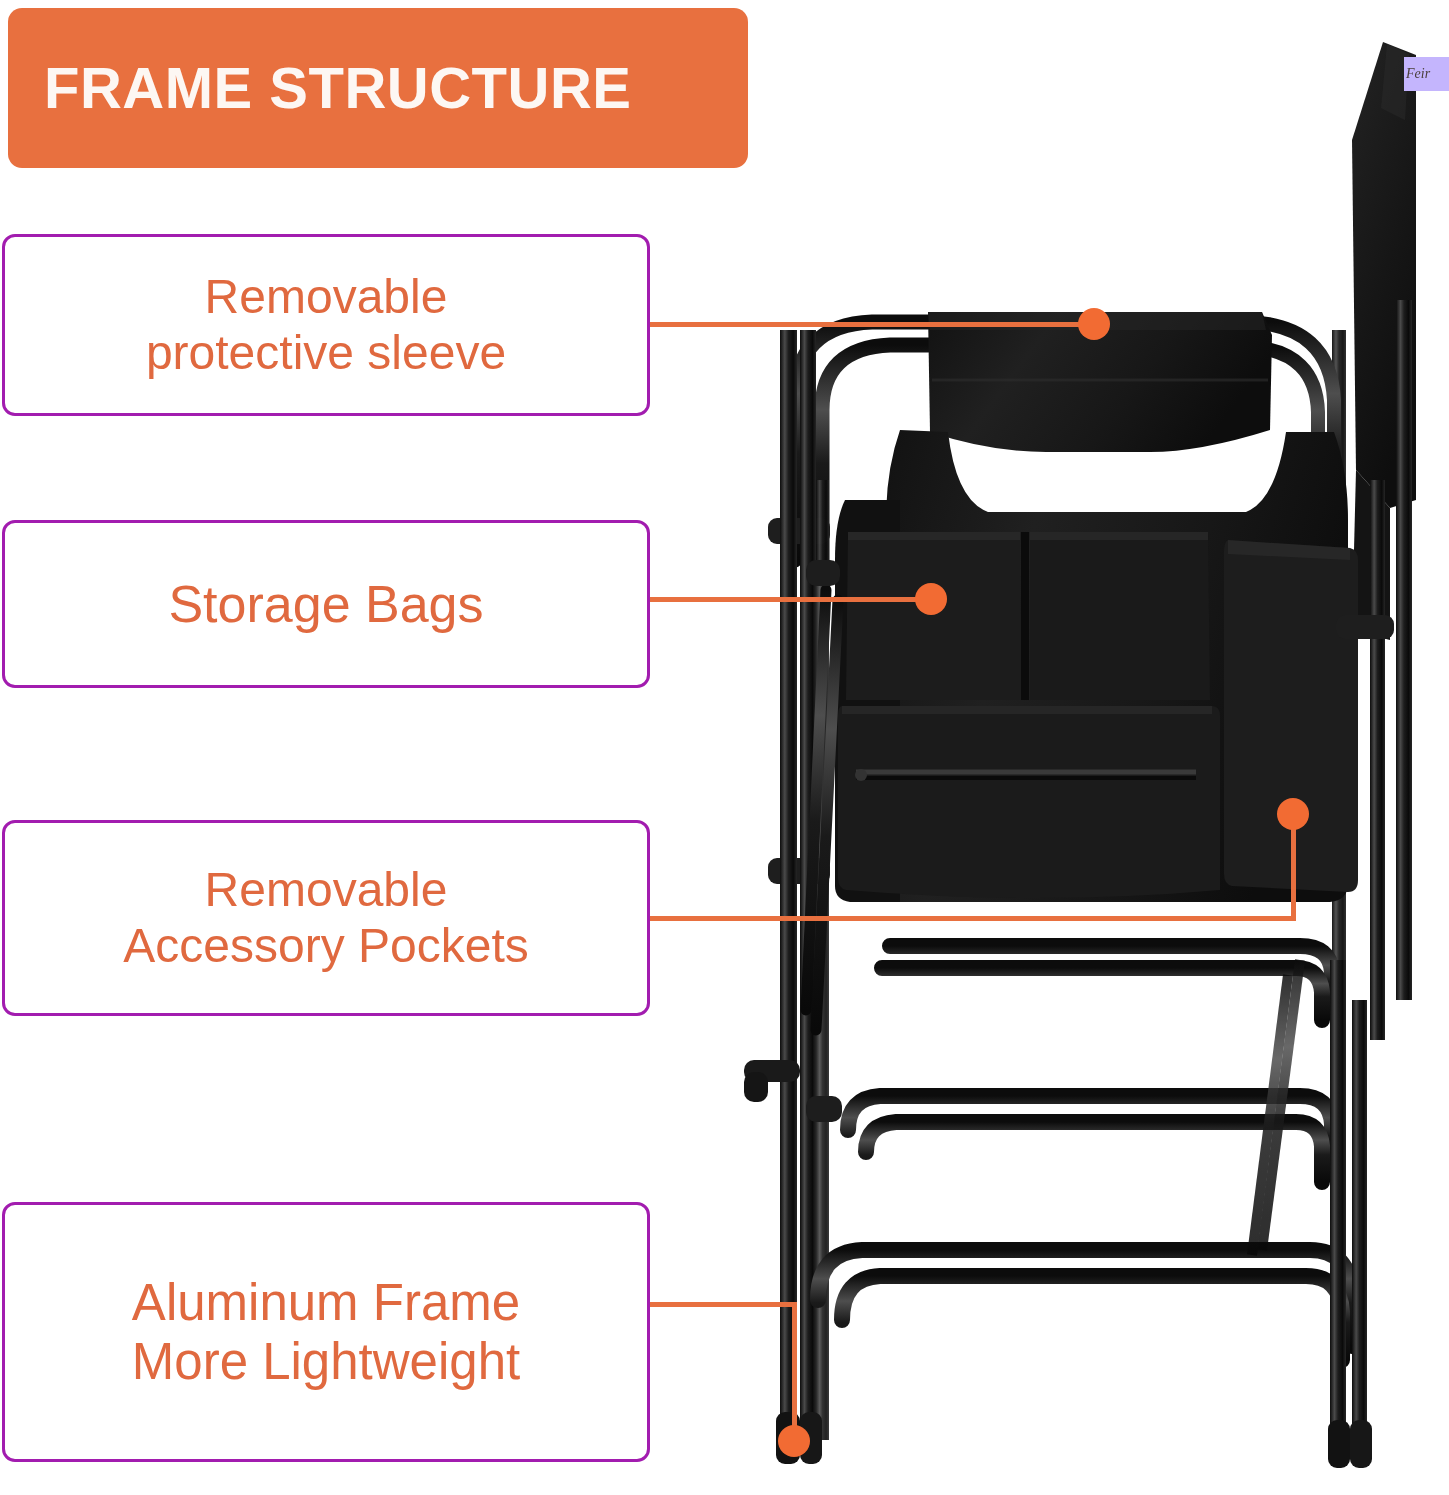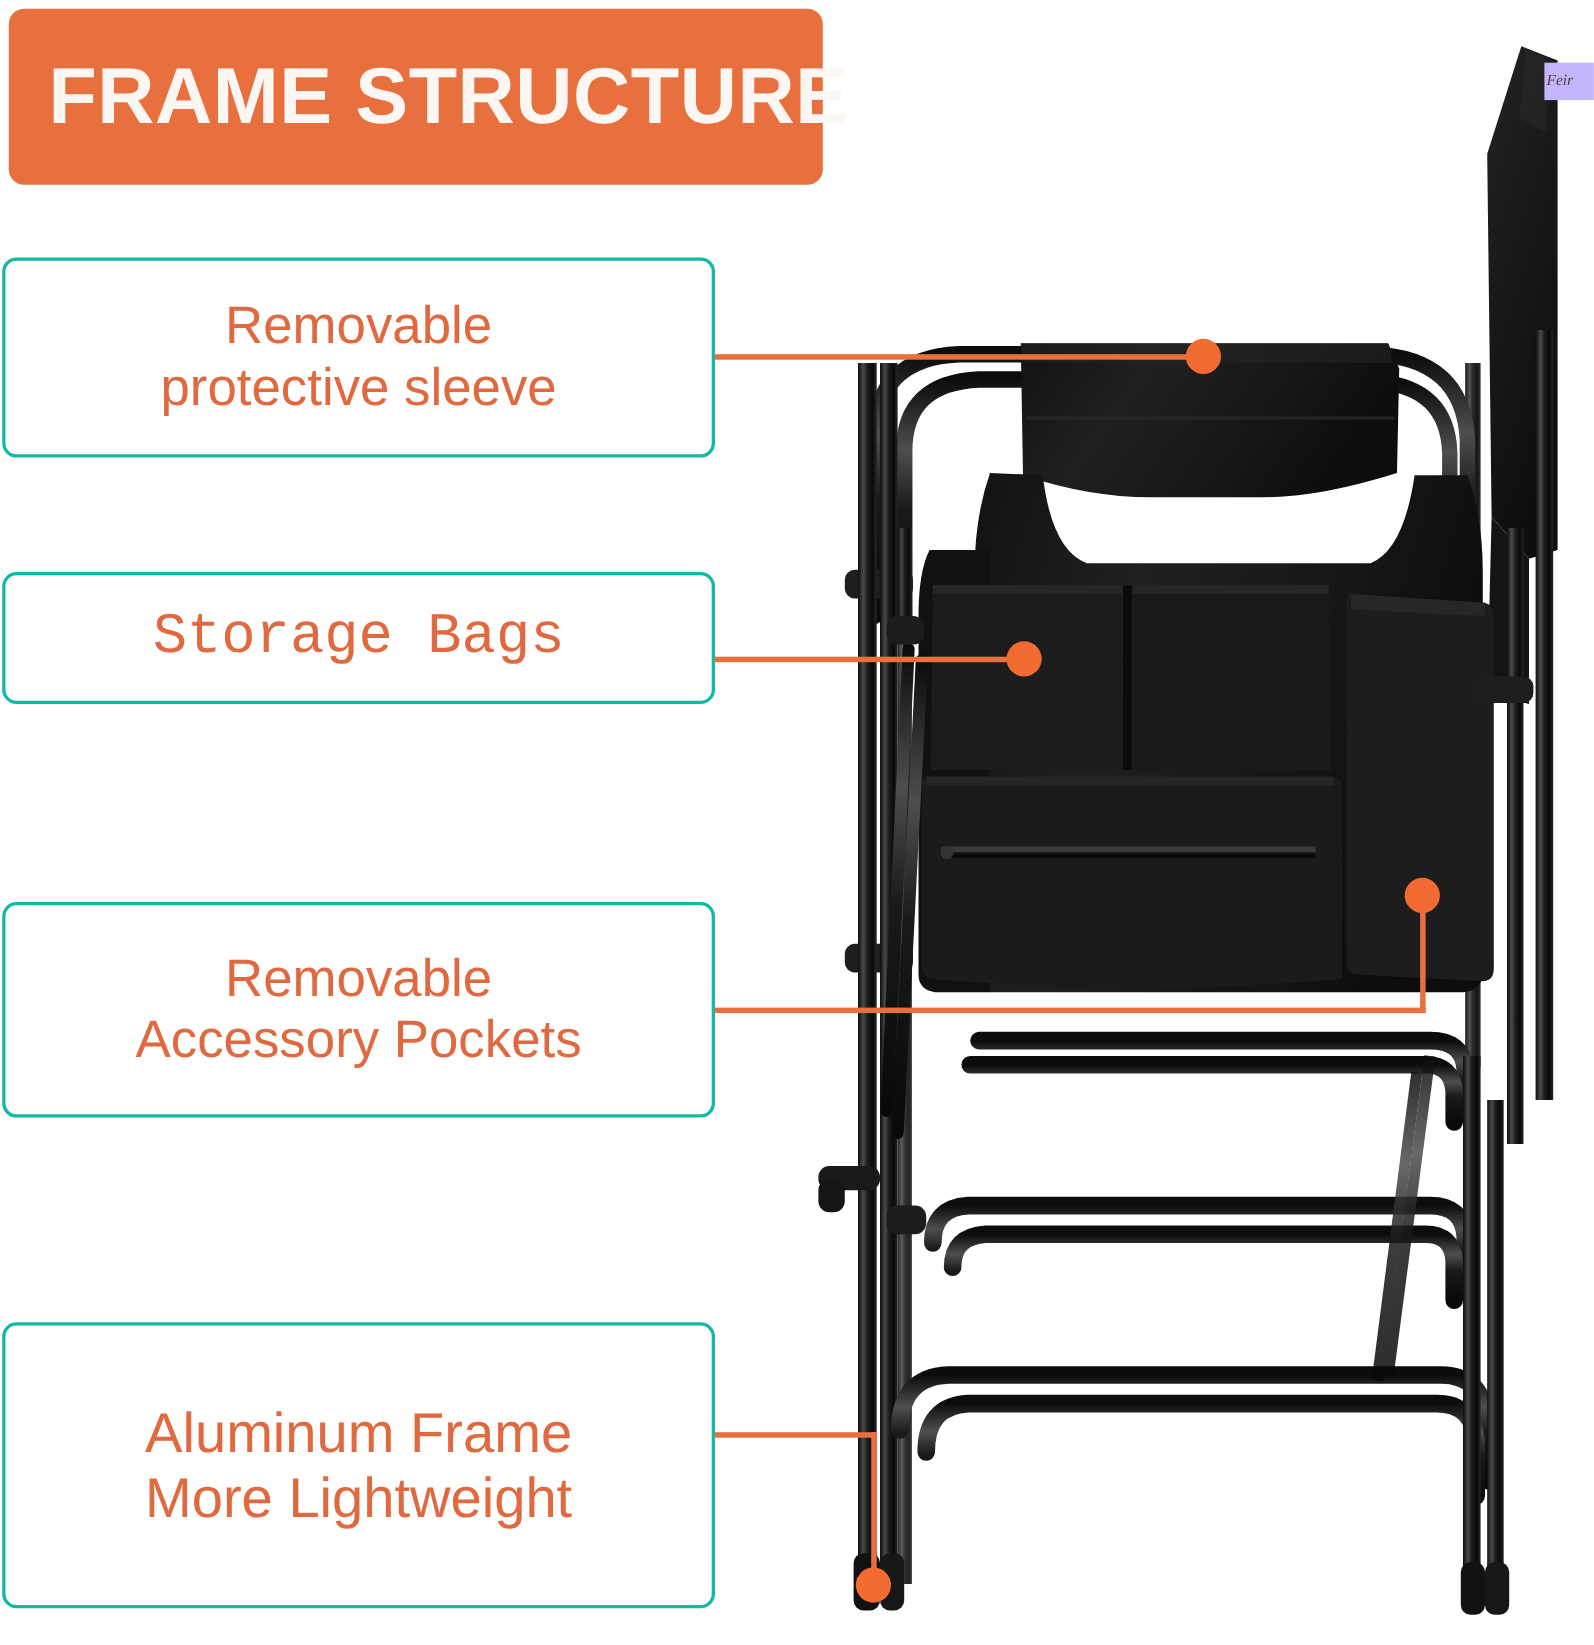--- a/index.html
+++ b/index.html
@@ -27,49 +27,49 @@
     width: 740px;
     height: 160px;
     background: #E8703F;
     border-radius: 14px;
     display: flex;
     align-items: center;
     padding-left: 36px;
   }
   #title-text {
     color: #FDF7F3;
-    font-size: 72px;
+    font-size: 58px;
     font-weight: bold;
     letter-spacing: 0.5px;
     line-height: 1;
     white-space: nowrap;
   }
 
   
   .callout-box {
     position: absolute;
-    border: 3px solid #14b8a6;
+    border: 3px solid #a21caf;
     border-radius: 13px;
     background: #ffffff;
     display: flex;
     align-items: center;
     justify-content: center;
     text-align: center;
     z-index: 6;
   }
   .callout-text {
     color: #E0693F;
     font-size: 48px;
     line-height: 1.16;
     padding: 0 18px;
     white-space: pre-line;
   }
 
   #callout-box-0 { left: 2px;  top: 234px;  width: 648px; height: 182px; }
-  #callout-box-1 { left: 2px;  top: 520px;  width: 648px; height: 120px; font-family: Liberation Mono, monospace; }
+  #callout-box-1 { left: 2px;  top: 520px;  width: 648px; height: 168px; }
   #callout-box-2 { left: 2px;  top: 820px;  width: 648px; height: 196px; }
   #callout-box-3 { left: 2px;  top: 1202px; width: 648px; height: 260px; }
 
   #callout-box-1 .callout-text { font-size: 52px; }
   #callout-box-3 .callout-text { font-size: 51px; }
 
   
   .leader {
     position: absolute;
     background: #E8703F;

